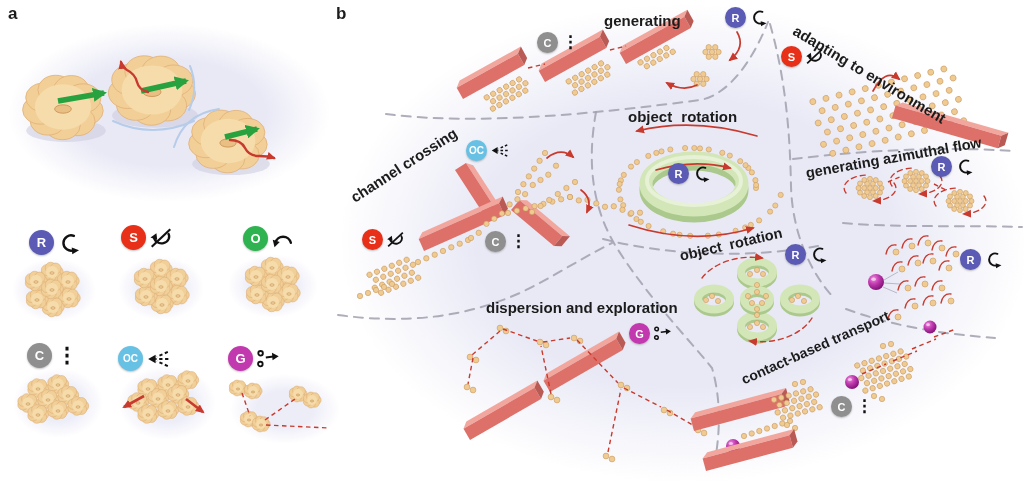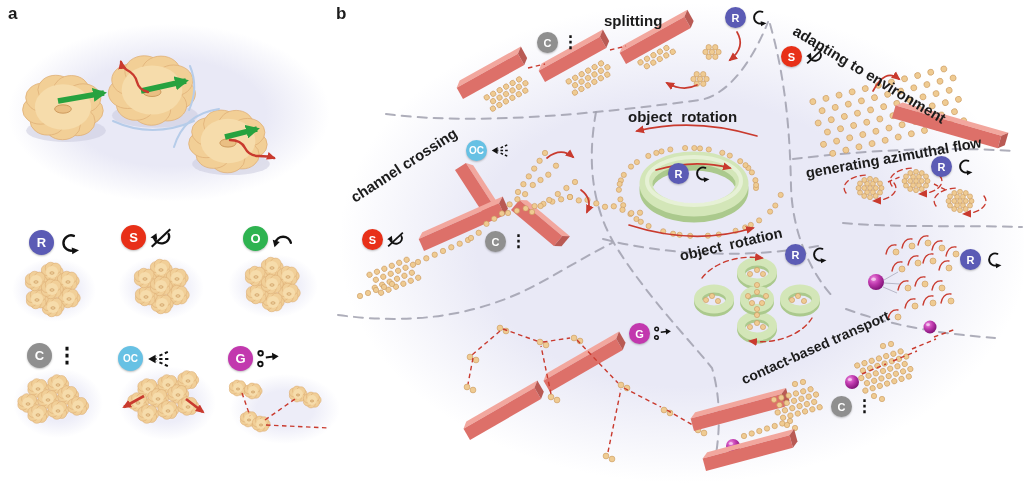--- a/index.html
+++ b/index.html
@@ -1238,26 +1238,27 @@
       <g transform="translate(706 471) rotate(-15)">
         <polygon points="0,-13 90,-13 96,-17.8 6,-17.8" fill="#f2a79e"></polygon>
         <rect x="0" y="-13" width="90" height="13" fill="#dd7069"></rect>
         <polygon points="90,-13 90,0 96,-4.800000000000001 96,-17.8" fill="#b95a54"></polygon>
       </g>
     </svg>
 
   <div class="lbl" style="left:8px;top:4px;font-size:17px">a</div>
   <div class="lbl" style="left:336px;top:4px;font-size:17px">b</div>
 
-  <div class="lbl" style="left:604px;top:12px;font-size:15px">splitting</div>
+  <div class="lbl" style="left:604px;top:12px;font-size:15px">generating</div>
   <div class="lbl" style="left:799px;top:22px;font-size:15px;transform:rotate(31deg);transform-origin:left top">adapting to environment</div>
   <div class="lbl" style="left:628px;top:108px;font-size:15px;word-spacing:5px">object rotation</div>
   <div class="lbl" style="left:352px;top:190px;font-size:15px;transform:rotate(-33deg);transform-origin:left center">channel crossing</div>
   <div class="lbl" style="left:806px;top:165px;font-size:14.5px;transform:rotate(-10deg);transform-origin:left center">generating azimuthal flow</div>
   <div class="lbl" style="left:680px;top:248px;font-size:14.5px;word-spacing:4px;transform:rotate(-13deg);transform-origin:left center">object rotation</div>
+  <div class="lbl" style="left:486px;top:299px;font-size:15px">dispersion and exploration</div>
   <div class="lbl" style="left:742px;top:372px;font-size:14px;transform:rotate(-24deg);transform-origin:left center">contact-based transport</div>
 
   <div class="badge lg" style="left:29px;top:230px">
     <span class="bc" style="background: rgb(91, 91, 181);">R</span>
     <svg class="bi" viewBox="0 0 22 22">
         <use href="#icRot"></use>
       </svg>
   </div>
   <div class="badge lg" style="left:121px;top:225px">
     <span class="bc" style="background: rgb(232, 48, 24);">S</span>

